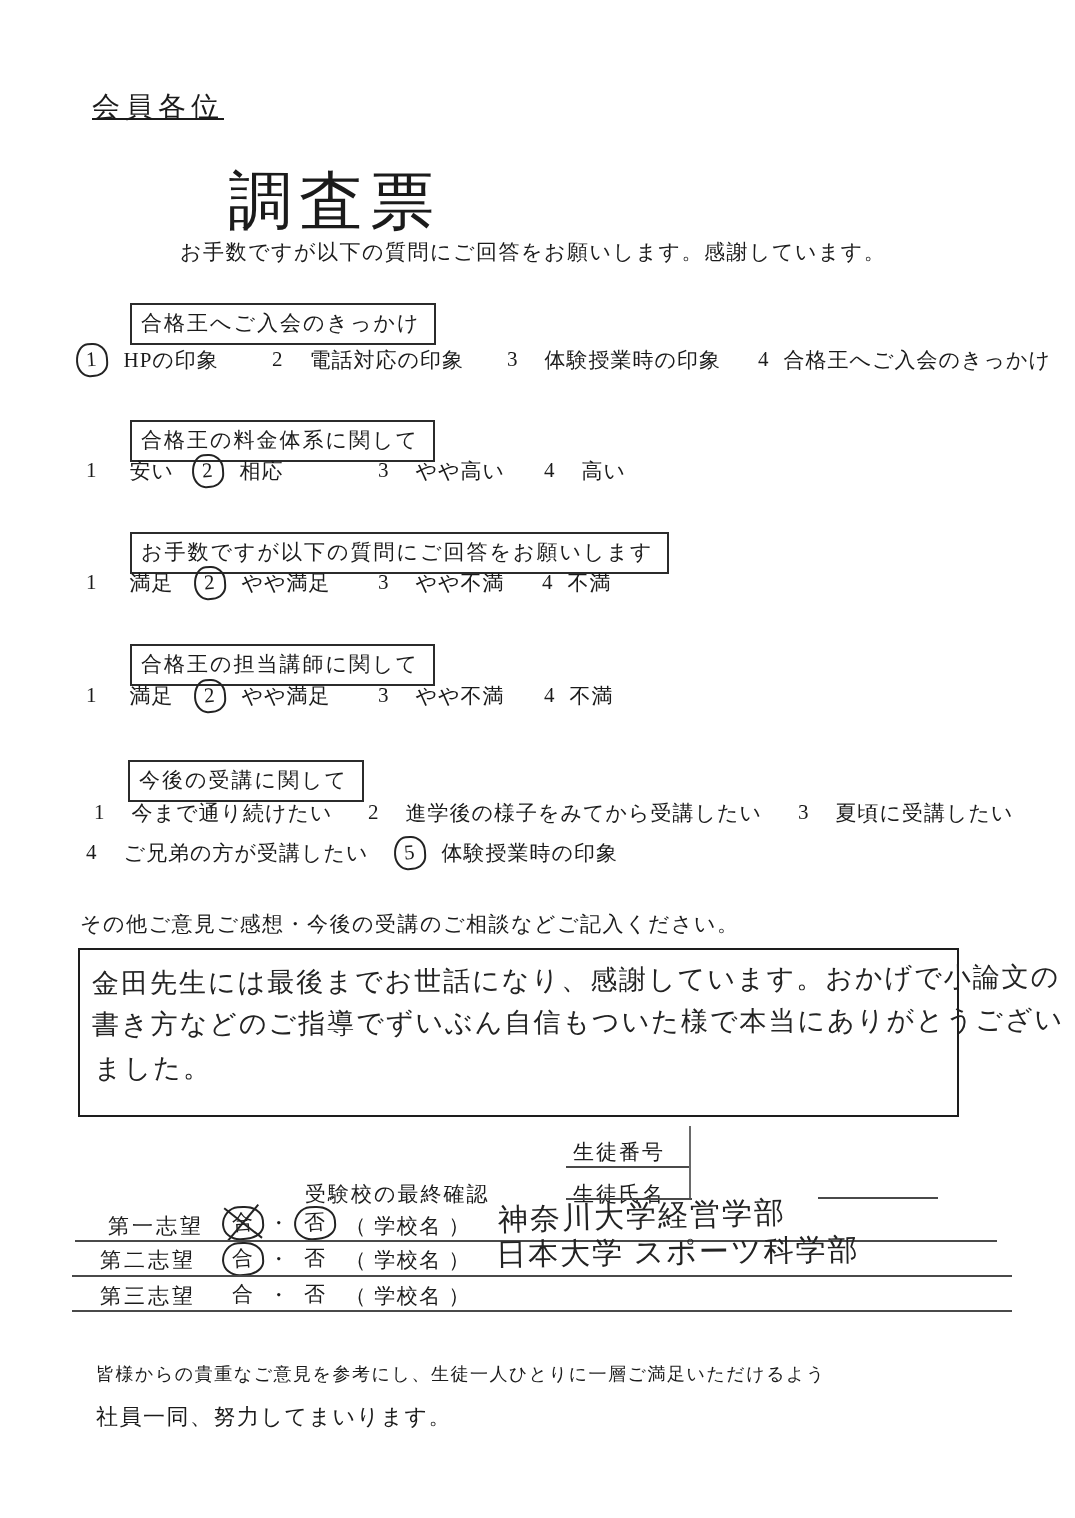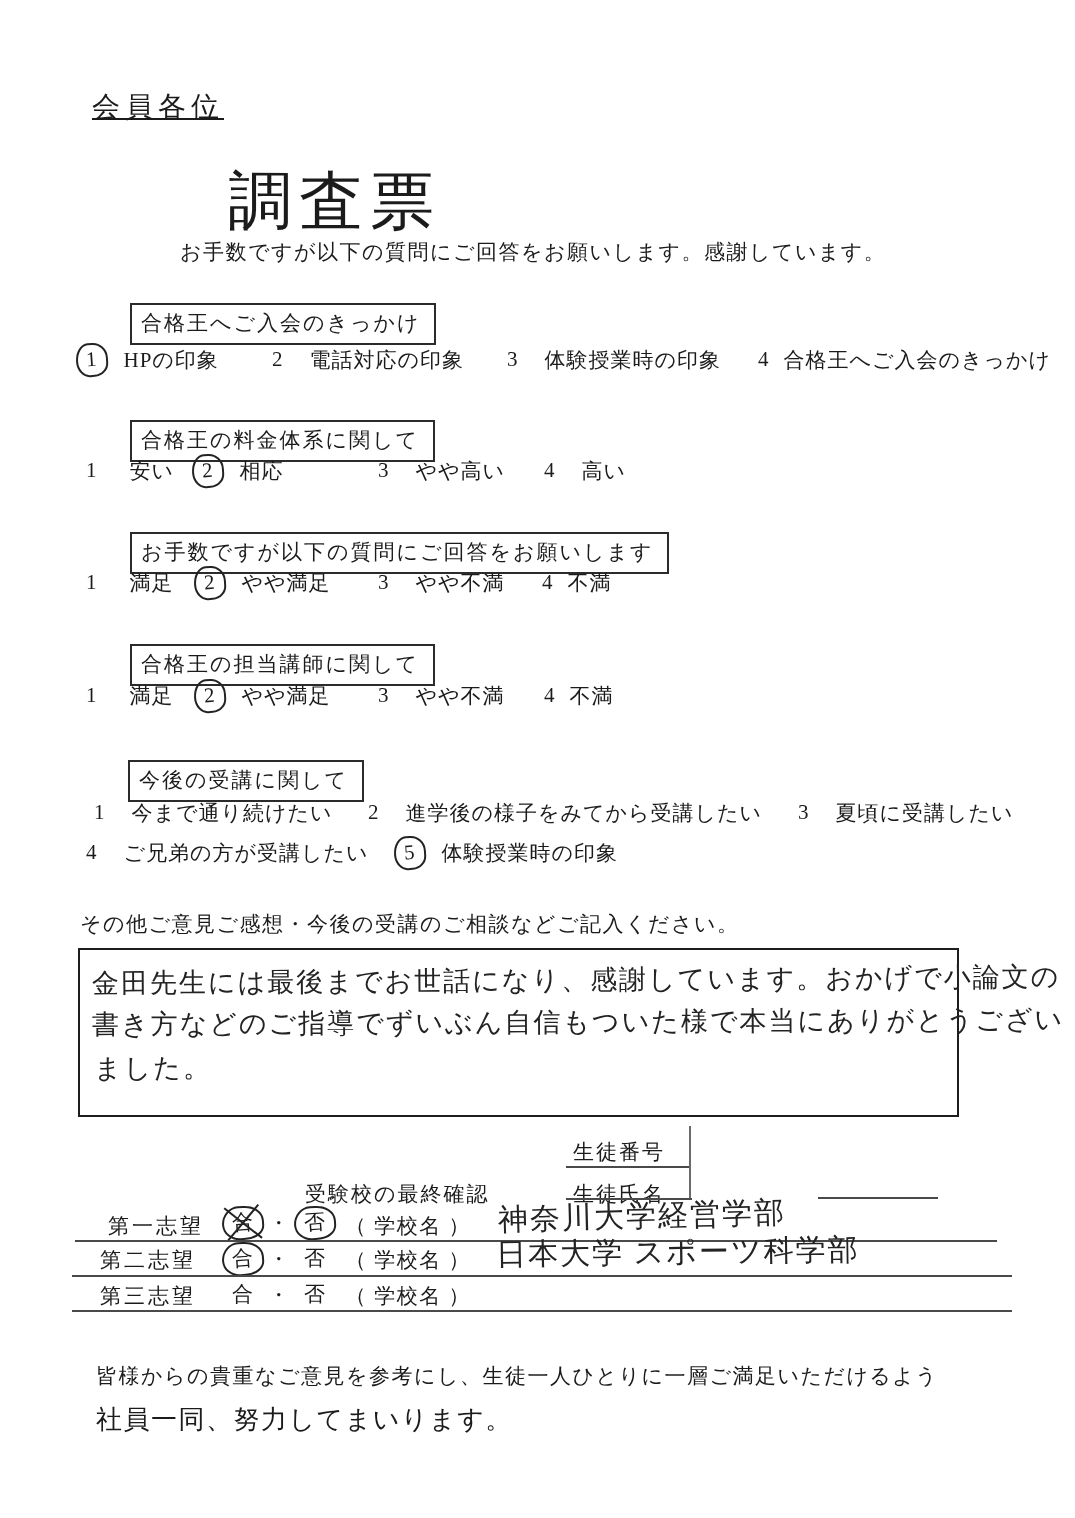--- a/index.html
+++ b/index.html
@@ -175,16 +175,16 @@
 
   <div class="abs t" style="left:100px; top:1282px; letter-spacing:3px;">第三志望</div>
   <div class="abs opt tight" style="left:222px; top:1278px;">
     <span class="mark"><span>合</span></span>
     <span>・</span>
     <span class="mark"><span>否</span></span>
   </div>
   <div class="abs t" style="left:345px; top:1282px;">（ 学校名 ）</div>
   <div class="abs hline" style="left:72px; top:1310px; width:940px;"></div>
 
-  <div class="abs t" style="left:96px; top:1362px; font-size:21px;">皆様からの貴重なご意見を参考にし、生徒一人ひとりに一層ご満足いただけるよう</div>
-  <div class="abs t" style="left:96px; top:1402px; font-size:26px;">社員一同、努力してまいります。</div>
+  <div class="abs t" style="left:96px; top:1362px; font-size:18px;">皆様からの貴重なご意見を参考にし、生徒一人ひとりに一層ご満足いただけるよう</div>
+  <div class="abs t" style="left:96px; top:1402px; font-size:22px;">社員一同、努力してまいります。</div>
 
 </div>
 
 </body></html>

